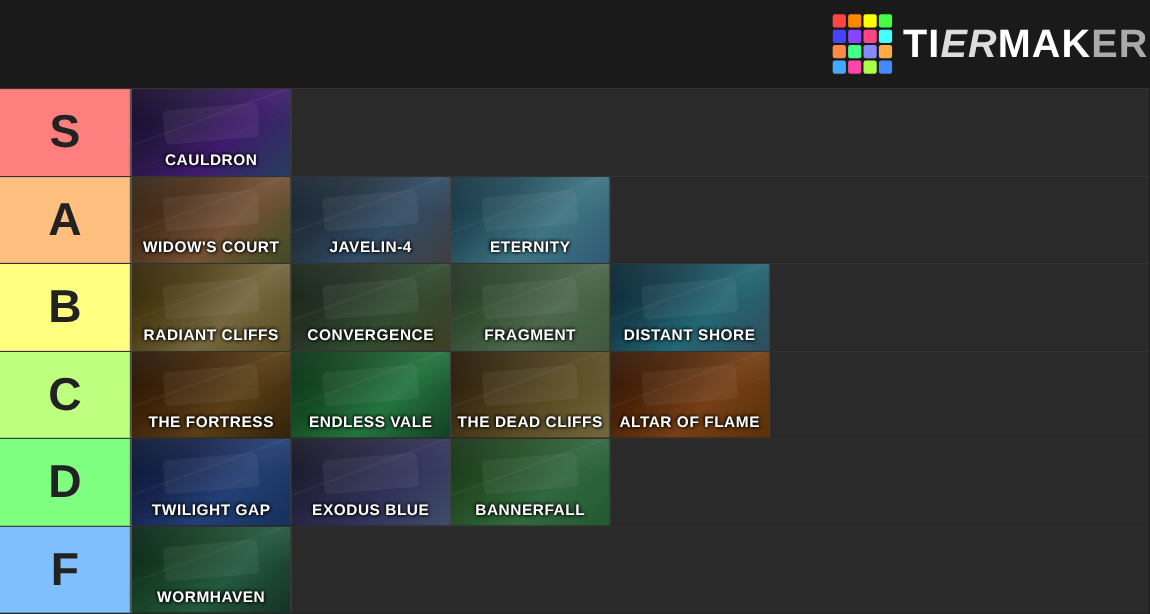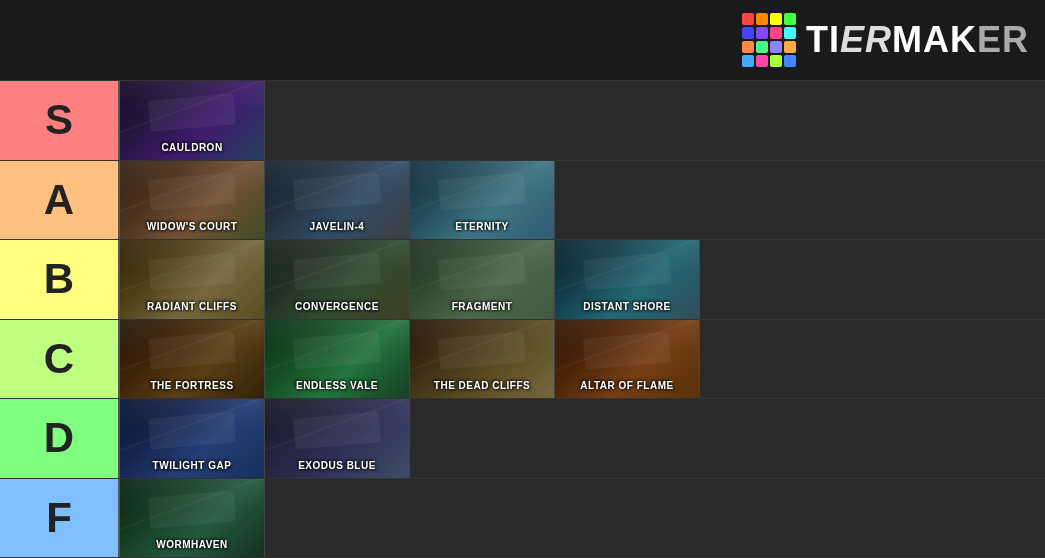--- a/index.html
+++ b/index.html
@@ -13,21 +13,21 @@
     .container {
       display: flex;
       flex-direction: column;
       width: 1045px;
       height: 558px;
     }
     .header-row {
       display: flex;
       align-items: center;
       justify-content: flex-end;
-      padding: 6px 16px;
+      padding: 6px 1px;
       background: #1a1a1a;
       height: 80px;
     }
     .tiermaker-logo {
       display: flex;
       align-items: center;
       gap: 10px;
     }
     .logo-grid {
       display: grid;
@@ -102,21 +102,21 @@
       position: absolute;
       top: 0; left: 0;
     }
     .item-label {
       position: absolute;
       bottom: 6px;
       left: 0;
       right: 0;
       text-align: center;
       color: white;
-      font-size: 10px;
+      font-size: 14px;
       font-weight: bold;
       text-transform: uppercase;
       text-shadow: 1px 1px 3px #000, -1px -1px 3px #000;
       z-index: 2;
       letter-spacing: 0.5px;
       line-height: 1.2;
       padding: 0 4px;
     }
     
     .map-cauldron { background: linear-gradient(135deg, #1a0a2e 0%, #2d1b4e 30%, #4a2080 60%, #2d4a6e 100%); }
@@ -385,20 +385,30 @@
           <div class="tier-item">
             <div class="item-image-placeholder map-exodus-blue">
               <div class="map-detail">
                 <div class="line1"></div>
                 <div class="line2"></div>
                 <div class="shape1"></div>
               </div>
             </div>
             <div class="item-label">EXODUS BLUE</div>
           </div>
+          <div class="tier-item">
+            <div class="item-image-placeholder map-bannerfall">
+              <div class="map-detail">
+                <div class="line1"></div>
+                <div class="line2"></div>
+                <div class="shape1"></div>
+              </div>
+            </div>
+            <div class="item-label">BANNERFALL</div>
+          </div>
         </div>
       </div>
       <div class="tier-row tier-f">
         <div class="tier-label" style="background: rgb(127, 191, 255);">F</div>
         <div class="tier-items">
           <div class="tier-item">
             <div class="item-image-placeholder map-wormhaven">
               <div class="map-detail">
                 <div class="line1"></div>
                 <div class="line2"></div>

